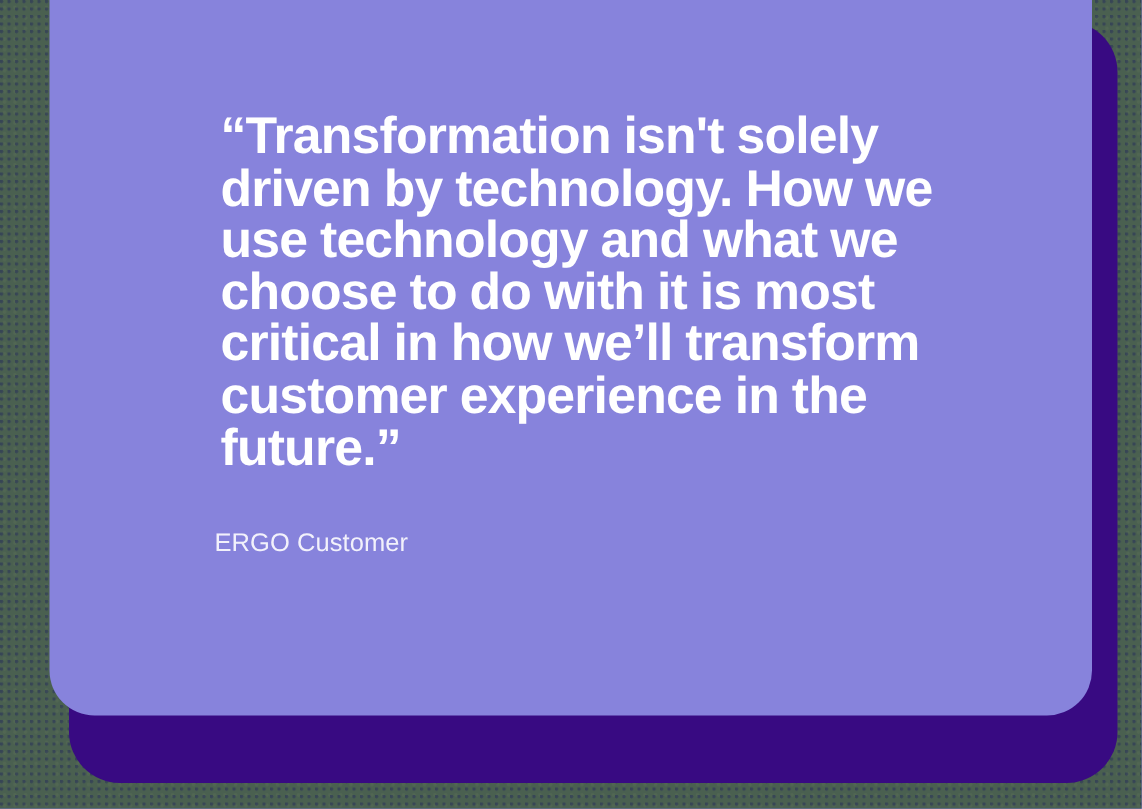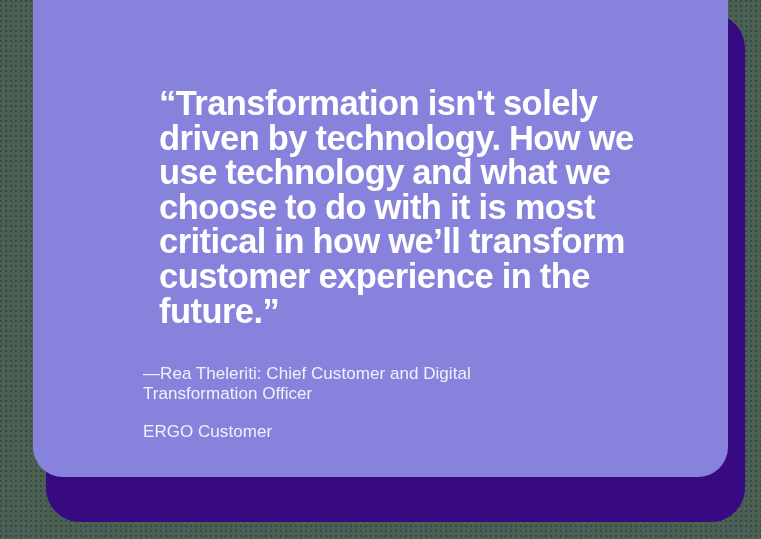--- a/index.html
+++ b/index.html
@@ -50,21 +50,21 @@
   }
 
   #card-content {
     position: absolute;
     left: 110px;
     top: 100px;
     width: 500px;
   }
 
   #quote-text {
-    margin: 16px;
+    margin: 4px;
     color: #ffffff;
     font-size: 34.5px;
     font-weight: 700;
     line-height: 34.6px;
     letter-spacing: -0.55px;
     width: 478px;
     word-spacing: -0.5px;
   }
 
   #attribution-block {
@@ -95,18 +95,17 @@
 <div id="page-backdrop"></div>
 
 <div id="quote-card-shadow"></div>
 
 <div id="quote-card">
   <div id="card-content">
 
     <blockquote id="quote-text">“Transformation isn't solely driven by technology. How we use technology and what we choose to do with it is most critical in how we’ll transform customer experience in the future.”</blockquote>
 
     <div id="attribution-block">
-      <div id="attribution-person">—Rea Theleriti: Chief Customer and Digital Transformation Officer</div>
       <div id="attribution-company">ERGO Customer</div>
     </div>
 
   </div>
 </div>
 
 </body></html>

